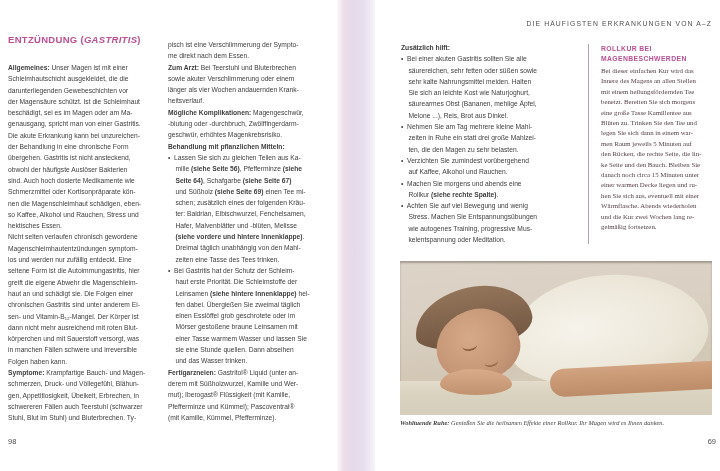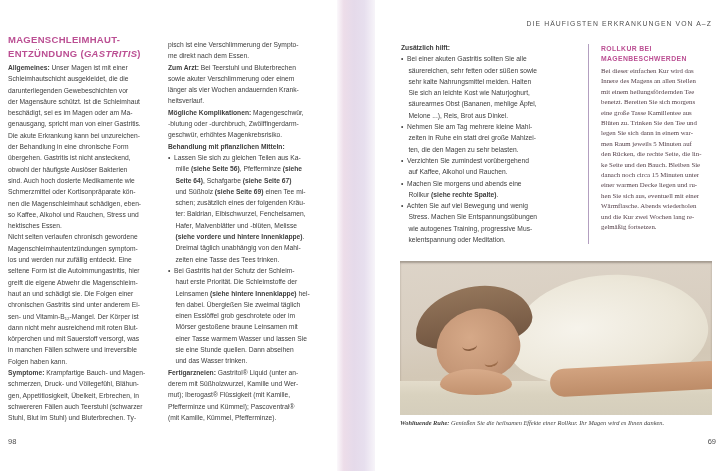--- a/index.html
+++ b/index.html
@@ -79,21 +79,20 @@
 </style>
 </head>
 <body>
 
 <div class="spread">
 
   <div class="gutter"></div>
 
   <div>
     <div class="heading lines">
-        <div class="tl"><span>MAGENSCHLEIMHAUT-</span></div>
         <div class="tl"><span>ENTZÜNDUNG (</span><span class="it">GASTRITIS</span><span>)</span></div>
       </div>
     <div class="col lines" id="col1">
         <div class="tl"><span class="bd">Allgemeines:</span><span> Unser Magen ist mit einer</span></div>
         <div class="tl"><span>Schleimhautschicht ausgekleidet, die die</span></div>
         <div class="tl"><span>darunterliegenden Gewebeschichten vor</span></div>
         <div class="tl"><span>der Magensäure schützt. Ist die Schleimhaut</span></div>
         <div class="tl"><span>beschädigt, sei es im Magen oder am Ma-</span></div>
         <div class="tl"><span>genausgang, spricht man von einer Gastritis.</span></div>
         <div class="tl"><span>Die akute Erkrankung kann bei unzureichen-</span></div>

